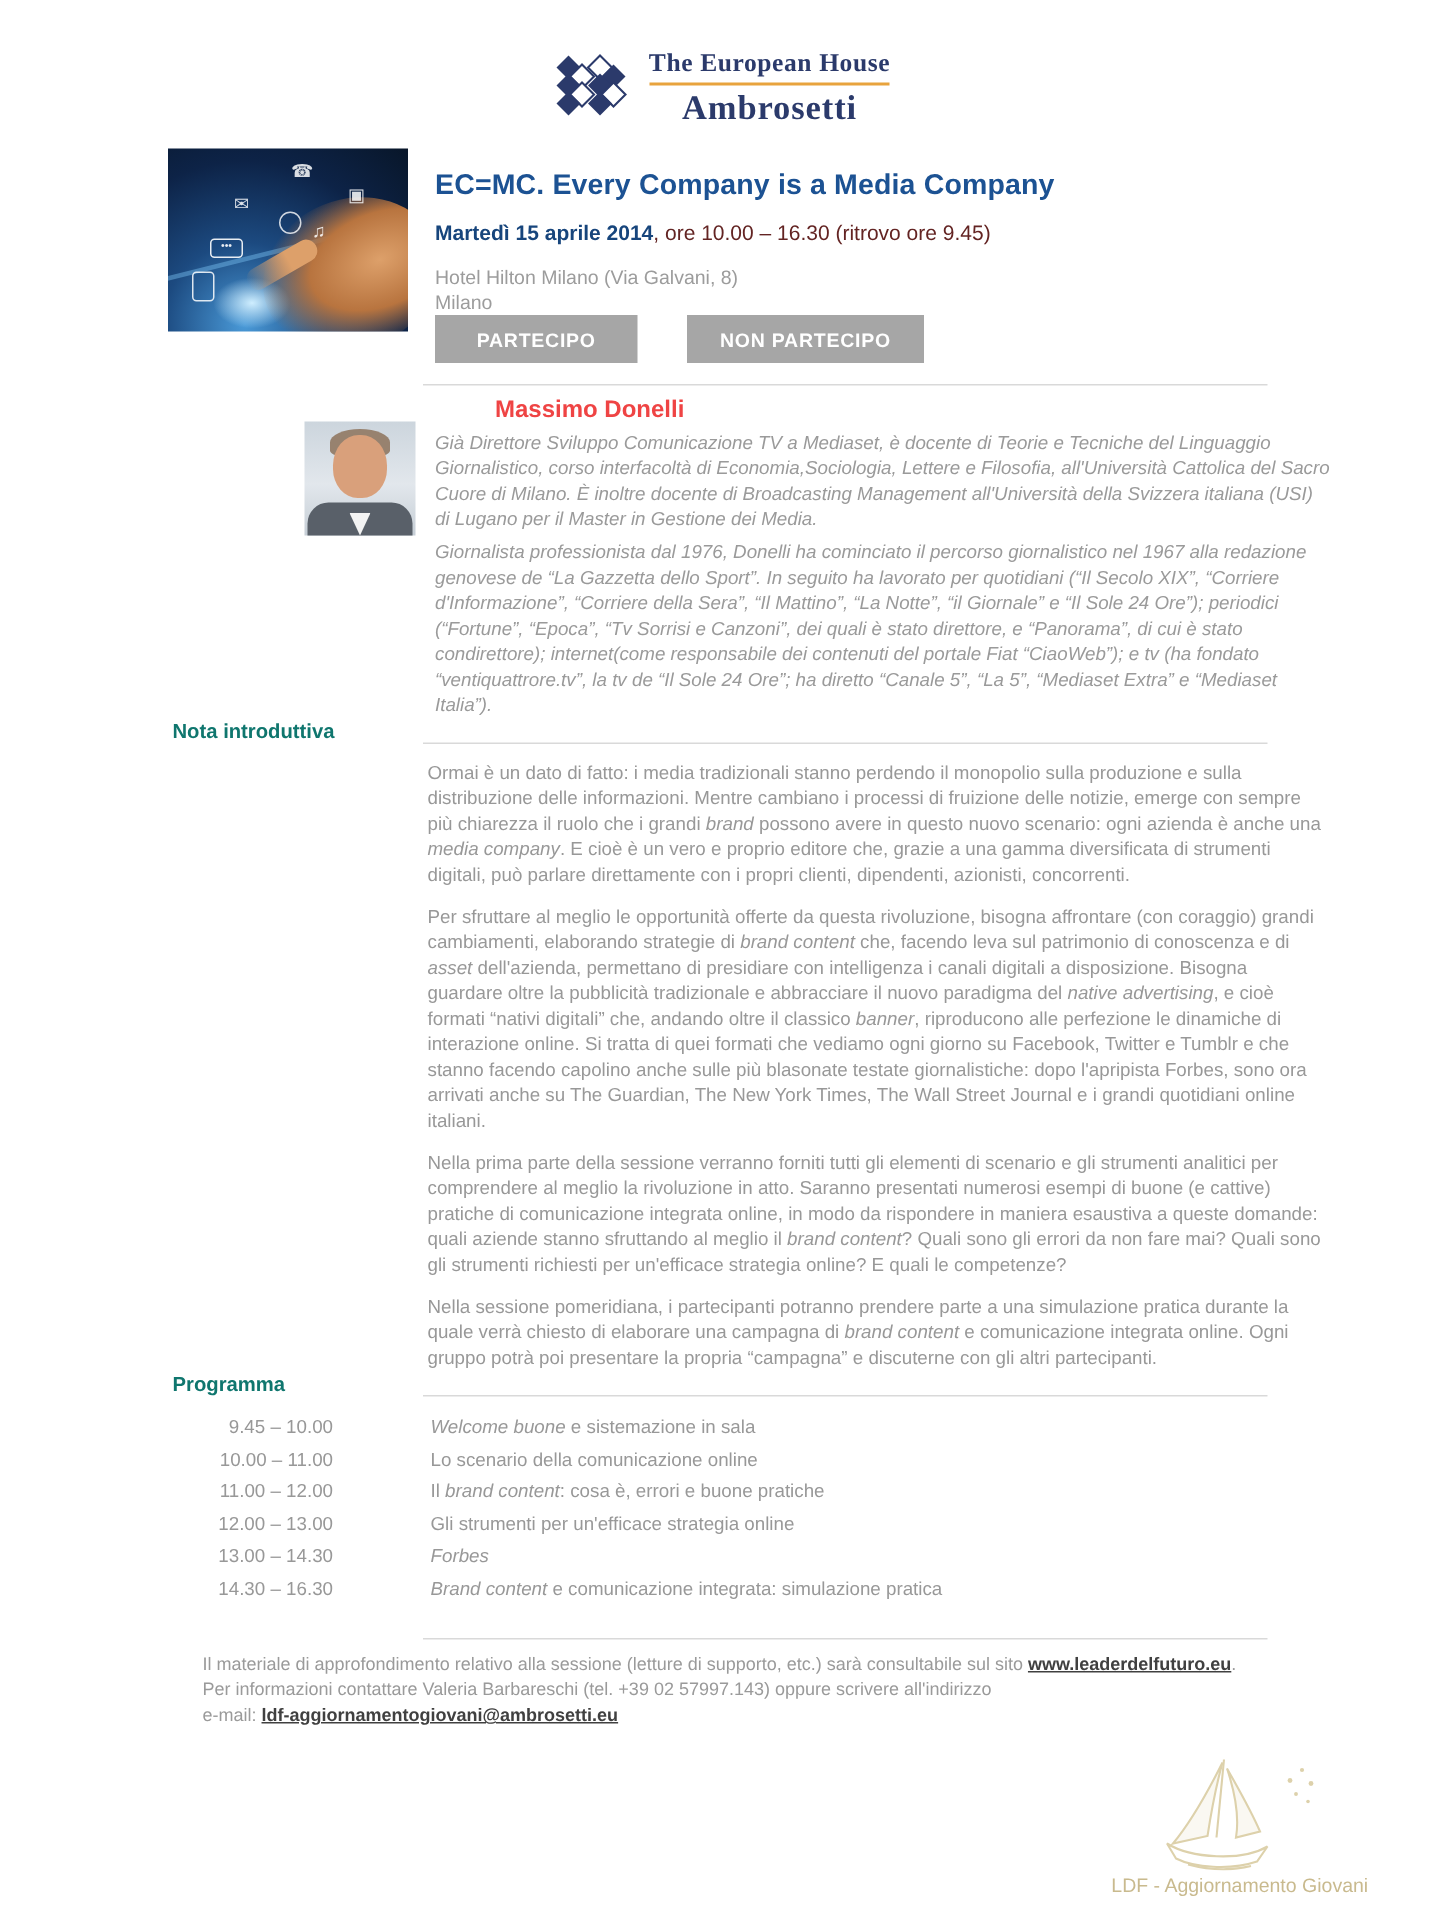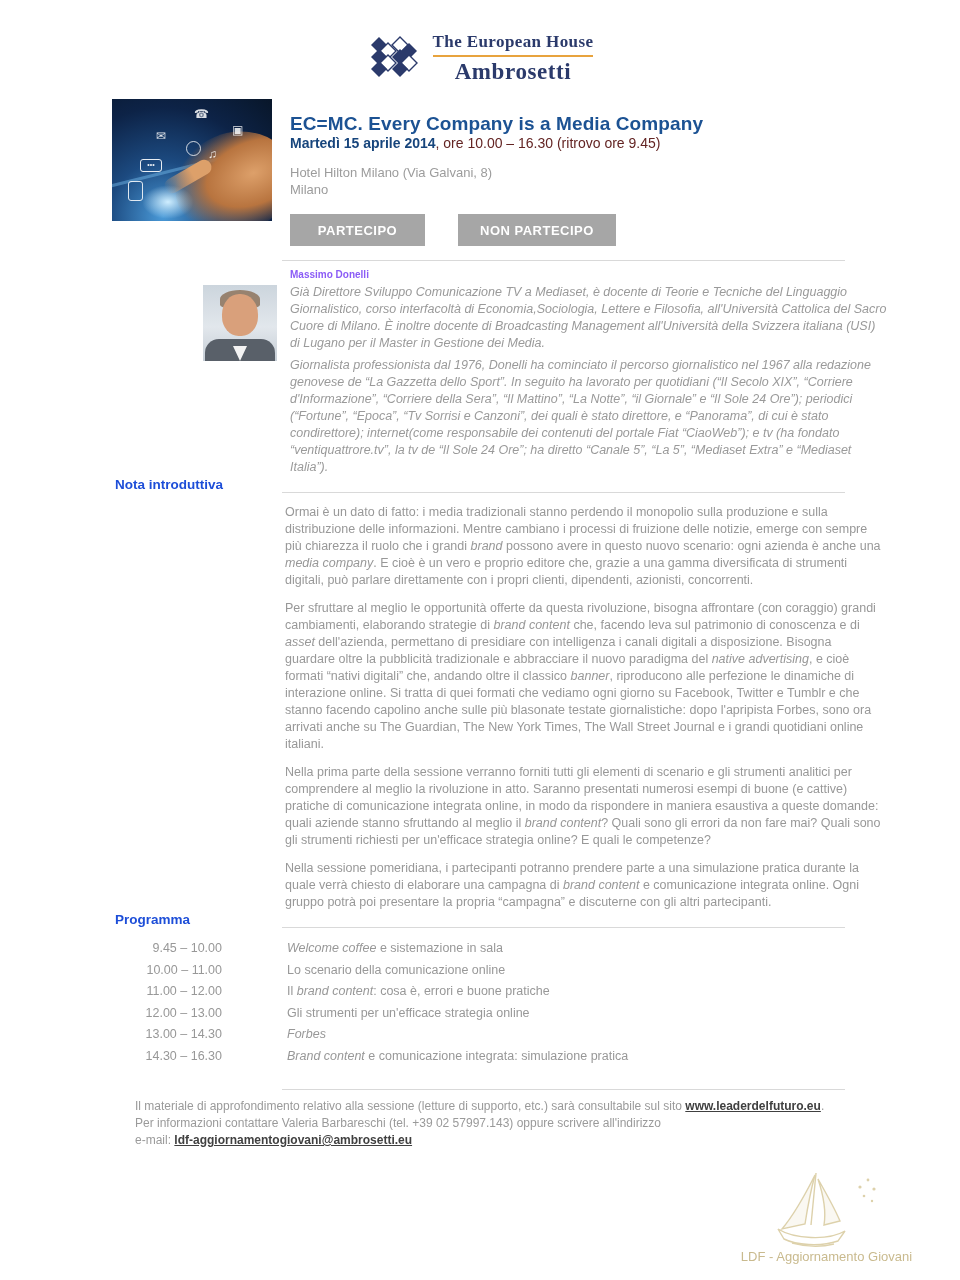--- a/index.html
+++ b/index.html
@@ -31,49 +31,49 @@
   .hero .hicon { position:absolute; color:rgba(255,255,255,.85); font-size:12px; }
   .hero .bubble { position:absolute; left:28px; top:60px; width:22px; height:13px; border:1.5px solid rgba(255,255,255,.9);
           border-radius:3px; color:rgba(255,255,255,.9); font-size:7px; line-height:10px; text-align:center; }
   .hero .phoneshape { position:absolute; left:16px; top:82px; width:15px; height:20px;
           border:1.5px solid rgba(255,255,255,.85); border-radius:3px; }
   .hero .ring { position:absolute; left:74px; top:42px; width:15px; height:15px;
           border:1.5px solid rgba(255,255,255,.8); border-radius:50%; }
 
   .event-info { padding-top:14px; }
   .event-title { font-size:19px; font-weight:bold; color:#1c5293; letter-spacing:.1px; }
-  .event-date { font-size:14px; }
+  .event-date { margin-top:12px; font-size:14px; }
   .date-b { font-weight:bold; color:#17457c; }
   .date-r { color:#632423; }
   .venue { margin-top:13px; font-size:13px; line-height:17px; color:#9c9c9c; }
-  .btn-row { margin-top:16px; display:flex; gap:33px; }
+  .btn-row { margin-top:0; display:flex; gap:33px; }
   .btn { border:none; background:#a6a6a6; color:#ffffff; font-family:"Liberation Sans",sans-serif;
          font-size:13px; font-weight:bold; letter-spacing:.5px; height:32px; padding:0 22px; min-width:135px; cursor:pointer; }
 
   
   .divider { border-top:1px solid #d9d9d9; width:563px; margin-left:282px; height:0; }
   .top-div { margin-top:14px; }
 
   
   .speaker-row { display:flex; margin:8px 0 0 203px; gap:13px; }
   .speaker-photo { position:relative; width:74px; height:76px; margin-top:16px; overflow:hidden; flex:none;
         background:linear-gradient(180deg,#ccd5dd 0%,#e2e7ec 55%,#c6ced6 100%); }
   .sp-hair { position:absolute; left:17px; top:5px; width:40px; height:18px; background:#97826f; border-radius:50% 50% 20% 20%; }
   .sp-head { position:absolute; left:19px; top:9px; width:36px; height:42px; background:#d9a07b; border-radius:48% 48% 46% 46%; }
   .sp-suit { position:absolute; left:2px; bottom:-10px; width:70px; height:32px; background:#596069; border-radius:14px 14px 0 0; }
   .sp-shirt { position:absolute; left:30px; bottom:0; width:14px; height:15px; background:#f3f3f3;
         clip-path:polygon(0 0,100% 0,50% 100%); }
   .speaker-text { width:597px; }
-  .speaker-name { font-size:10px; font-weight:bold; color:#8b5cf6; margin-bottom:4px; }
+  .speaker-name { font-size:16px; font-weight:bold; color:#ef4444; margin-bottom:4px;margin-left:40px; }
   .bio { font-size:12.5px; font-style:italic; color:#9a9a9a; line-height:17px; }
   .bio + .bio { margin-top:5px; }
 
   
   .labeled { position:relative; margin-top:16px; }
-  .side-label { position:absolute; left:115px; top:-15px; font-size:13.5px; font-weight:bold; color:#1d4ed8; }
+  .side-label { position:absolute; left:115px; top:-15px; font-size:13.5px; font-weight:bold; color:#0f766e; }
   .labeled .content { margin-left:285px; width:597px; }
   .para { font-size:12.5px; color:#989898; line-height:17px; margin-top:11px; }
   .para em, .act em, .bio em { font-style:italic; }
 
   
   .schedule { margin-left:0 !important; width:auto !important; padding-top:10px; }
   .sched-row { display:flex; line-height:21.5px; font-size:12.5px; color:#989898; }
   .time { margin-left:115px; width:107px; text-align:right; flex:none; }
   .act { margin-left:65px; }
 
@@ -170,21 +170,21 @@
       <p class="para"><span> Nella sessione pomeridiana, i partecipanti potranno prendere parte a una simulazione pratica durante la quale verrà chiesto di elaborare una campagna di </span><em>brand content</em><span> e comunicazione integrata online. Ogni gruppo potrà poi presentare la propria “campagna” e discuterne con gli altri partecipanti.</span></p>
     </div>
   </section>
 
   <section class="labeled">
     <div class="side-label">Programma</div>
     <div class="divider"></div>
     <div class="content schedule">
       <div class="sched-row">
         <div class="time">9.45 – 10.00</div>
-        <div class="act"><em>Welcome coffee</em><span> e sistemazione in sala</span></div>
+        <div class="act"><em>Welcome buone</em><span> e sistemazione in sala</span></div>
       </div>
       <div class="sched-row">
         <div class="time">10.00 – 11.00</div>
         <div class="act"><span>Lo scenario della comunicazione online</span></div>
       </div>
       <div class="sched-row">
         <div class="time">11.00 – 12.00</div>
         <div class="act"><span>Il </span><em>brand content</em><span>: cosa è, errori e buone pratiche</span></div>
       </div>
       <div class="sched-row">

